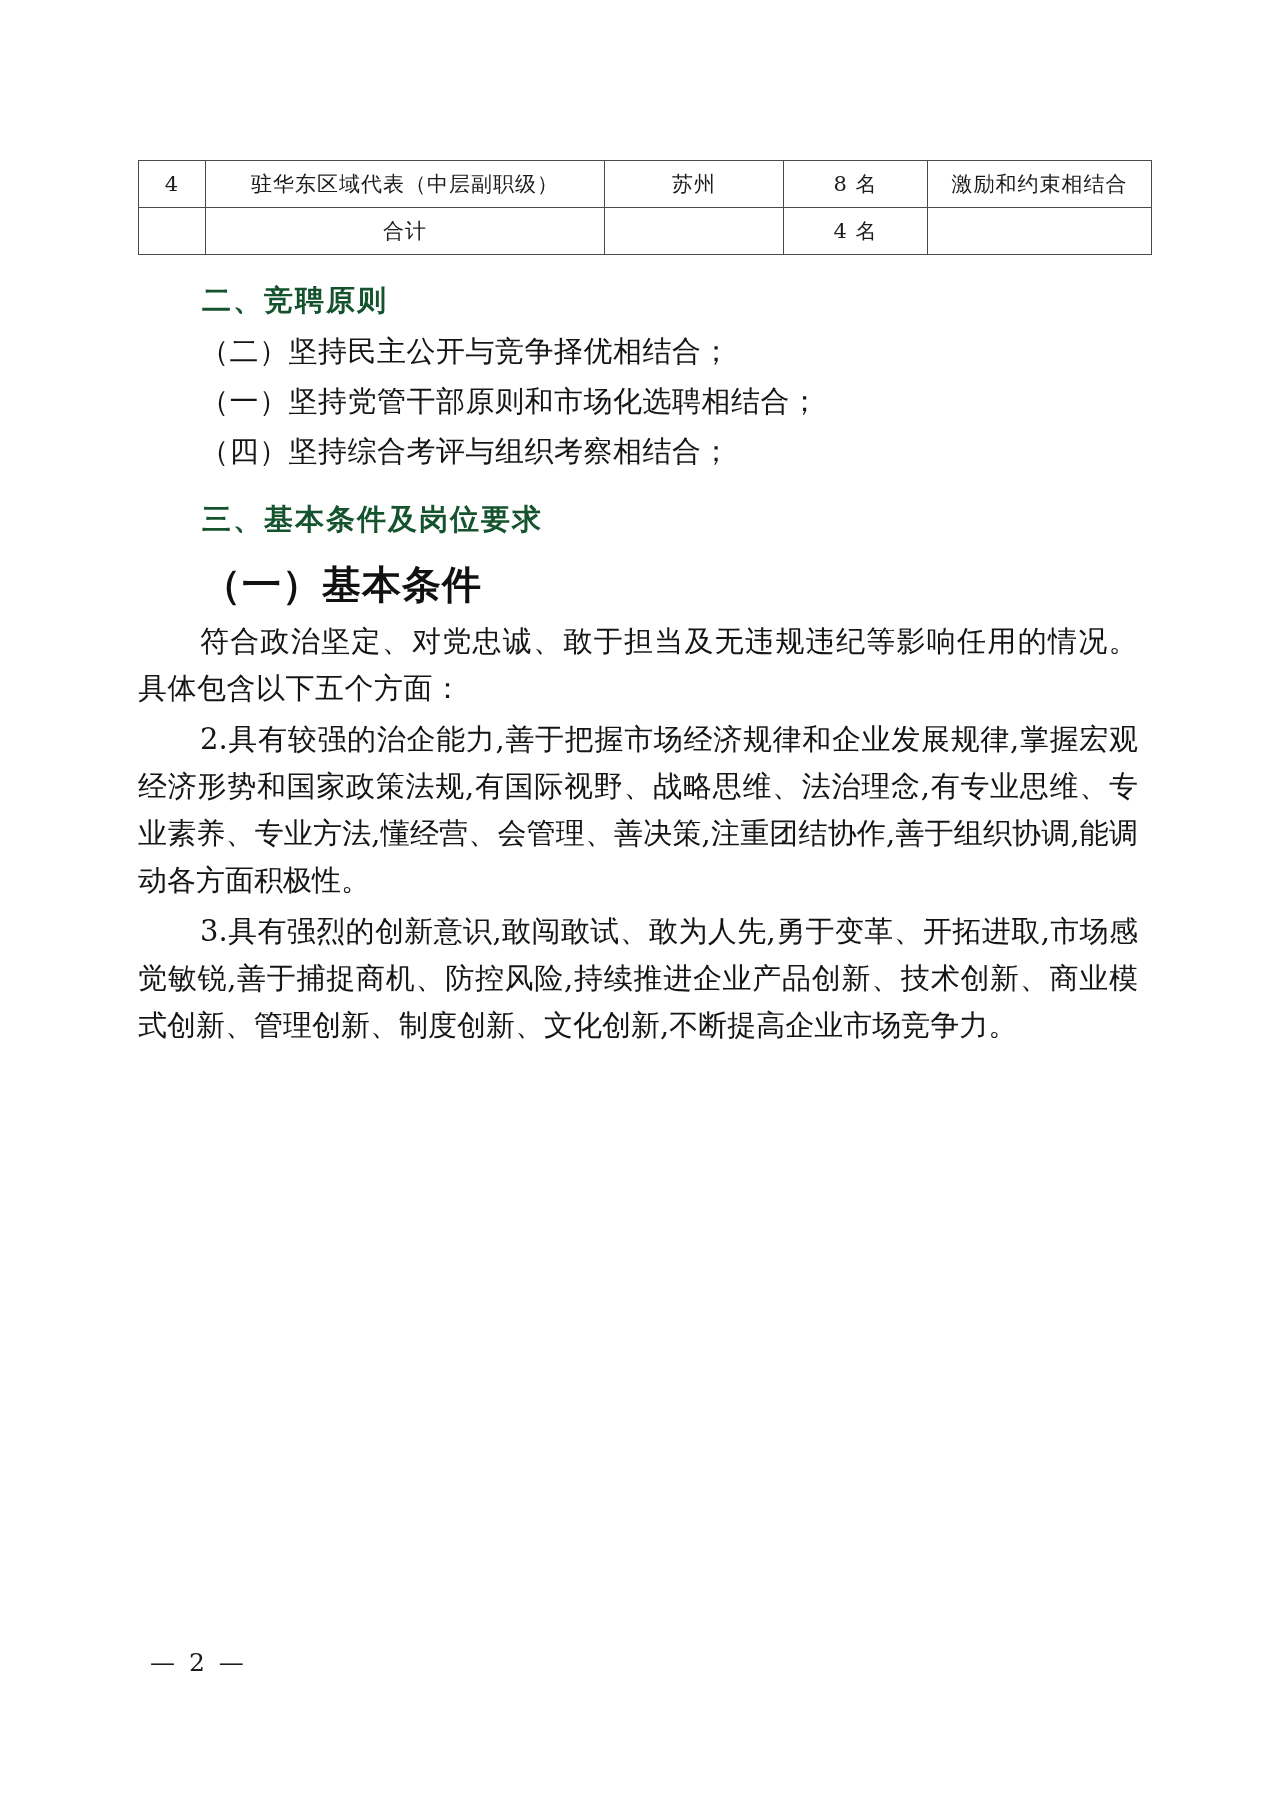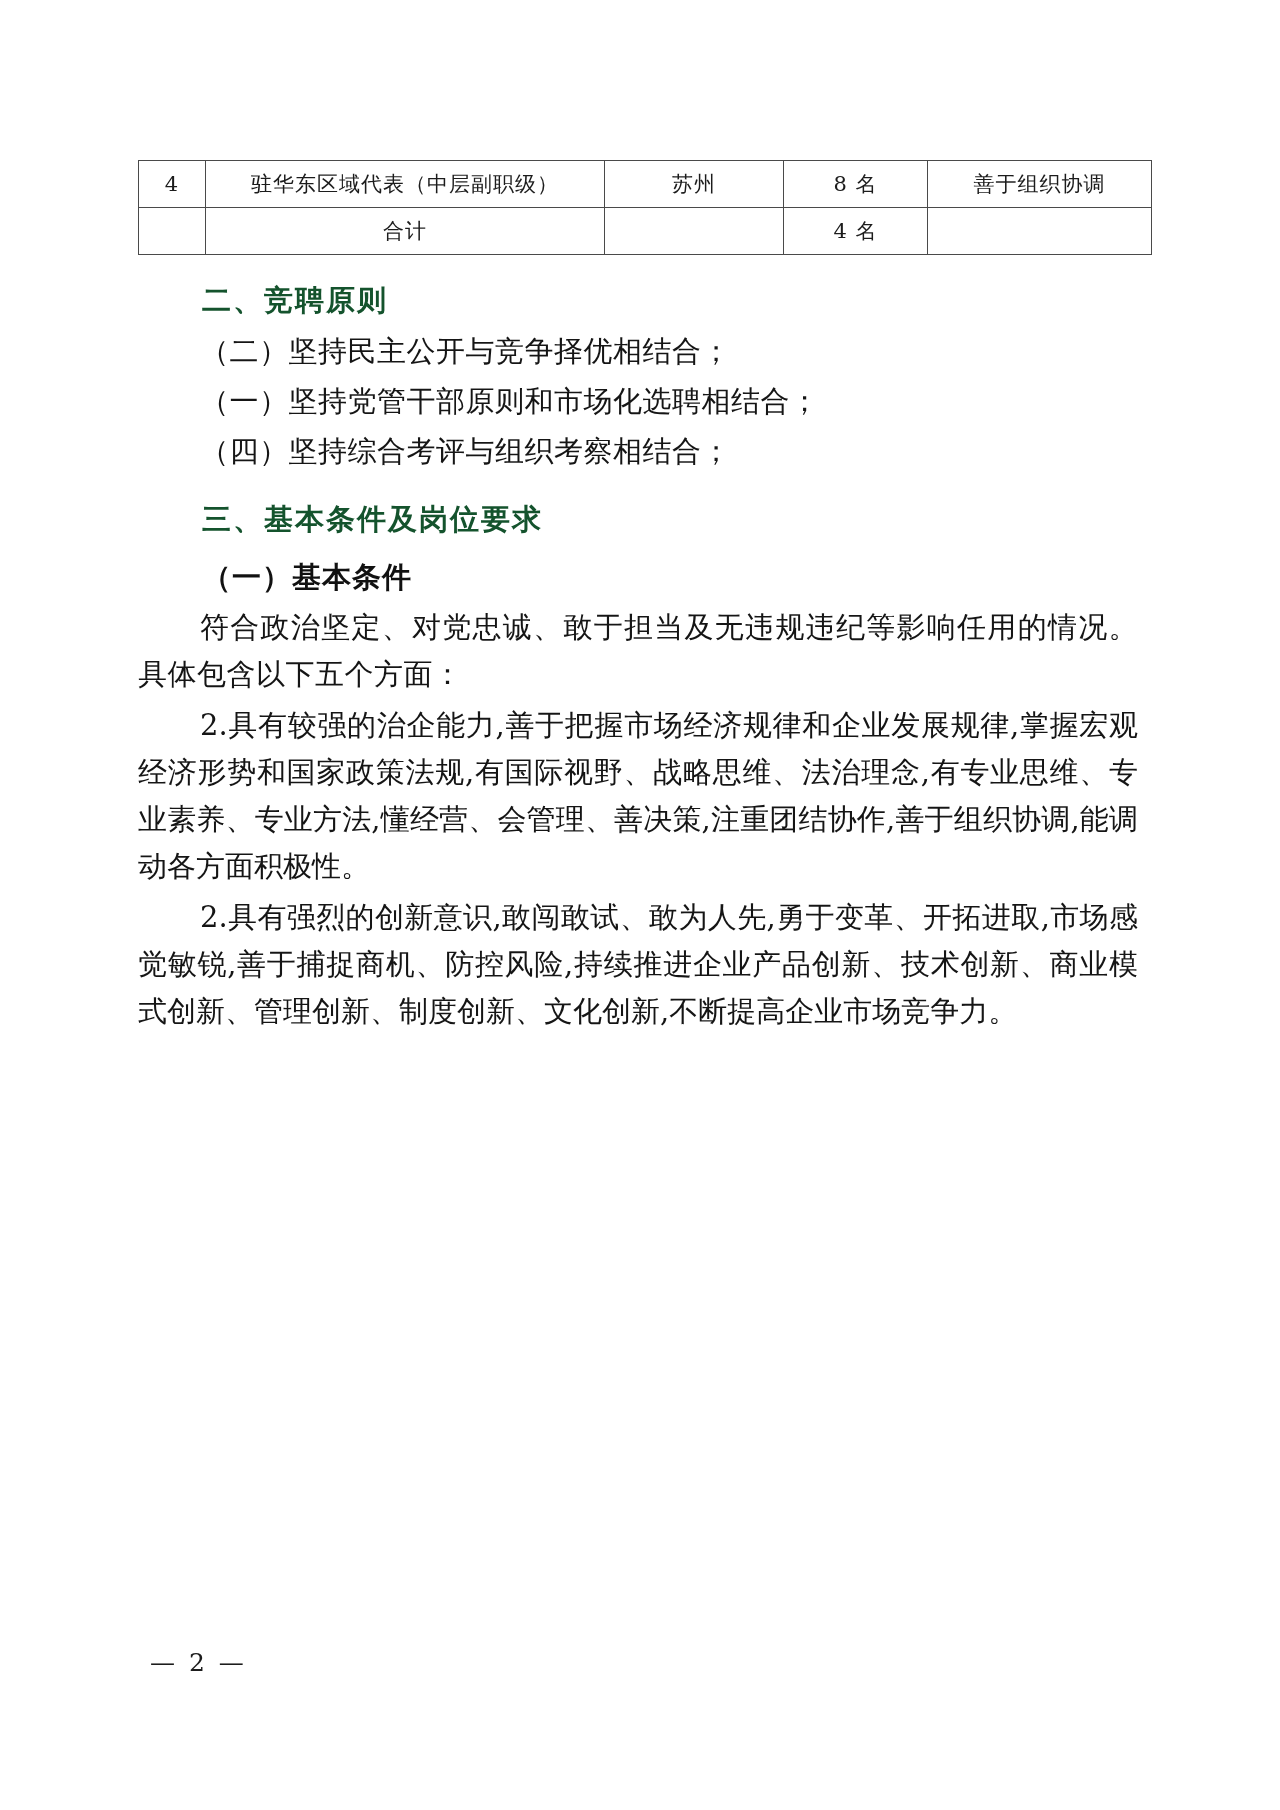--- a/index.html
+++ b/index.html
@@ -59,21 +59,21 @@
     font-weight: bold;
     font-size: 29px;
     letter-spacing: 2px;
     margin: 26px 0 8px 0;
     text-indent: 64px;
     color: #14532d;
   }
   .h3 {
     font-family: "DejaVu Serif", "Liberation Serif", serif;
     font-weight: bold;
-    font-size: 29px;
+    font-size: 39px;
     letter-spacing: 1px;
     margin: 18px 0 6px 0;
     text-indent: 64px;
     color: #111;
   }
   p.para {
     font-size: 29px;
     line-height: 1.62;
     margin: 4px 0;
     text-indent: 62px;
@@ -108,21 +108,21 @@
 <div class="page">
   <div class="content">
 
     <table class="quota-table">
       <tbody>
           <tr>
         <td class="col-no">4</td>
         <td class="col-post">驻华东区域代表（中层副职级）</td>
         <td class="col-loc">苏州</td>
         <td class="col-num">8 名</td>
-        <td class="col-src">善于组织协调</td>
+        <td class="col-src">激励和约束相结合</td>
       </tr>
       <tr>
         <td class="col-no"></td>
         <td class="col-post">合计</td>
         <td class="col-loc"></td>
         <td class="col-num">4 名</td>
         <td class="col-src"></td>
       </tr>
     </tbody>
       </table>
@@ -133,18 +133,18 @@
     <p class="item">（一）坚持党管干部原则和市场化选聘相结合；</p>
     <p class="item">（四）坚持综合考评与组织考察相结合；</p>
 
     <h2 class="h2">三、基本条件及岗位要求</h2>
 
     <h3 class="h3">（一）基本条件</h3>
 
     <p class="para">符合政治坚定、对党忠诚、敢于担当及无违规违纪等影响任用的情况。具体包含以下五个方面：</p>
 
     <p class="para tight">2.具有较强的治企能力,善于把握市场经济规律和企业发展规律,掌握宏观经济形势和国家政策法规,有国际视野、战略思维、法治理念,有专业思维、专业素养、专业方法,懂经营、会管理、善决策,注重团结协作,善于组织协调,能调动各方面积极性。</p>
-    <p class="para tight">2.具有强烈的创新意识,敢闯敢试、敢为人先,勇于变革、开拓进取,市场感觉敏锐,善于捕捉商机、防控风险,持续推进企业产品创新、技术创新、商业模式创新、管理创新、制度创新、文化创新,不断提高企业市场竞争力。</p>
+    <p class="para tight">3.具有强烈的创新意识,敢闯敢试、敢为人先,勇于变革、开拓进取,市场感觉敏锐,善于捕捉商机、防控风险,持续推进企业产品创新、技术创新、商业模式创新、管理创新、制度创新、文化创新,不断提高企业市场竞争力。</p>
 
   </div>
 
   <div class="pagenum">— 2 —</div>
 </div>
 
 </body></html>

